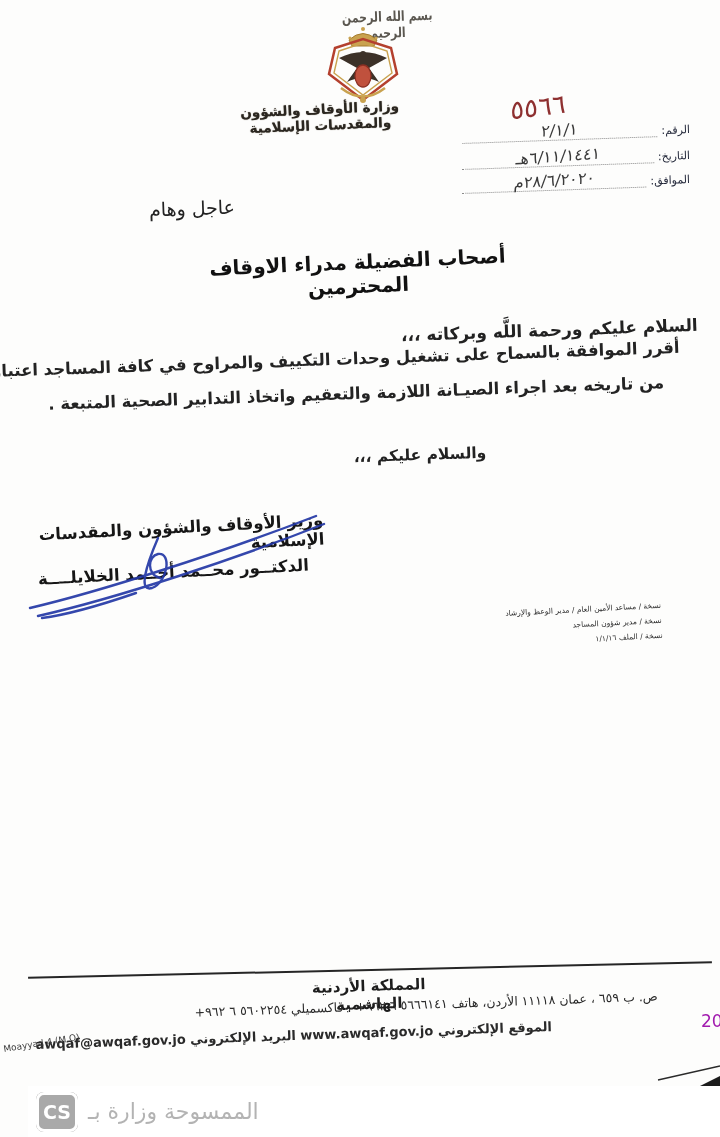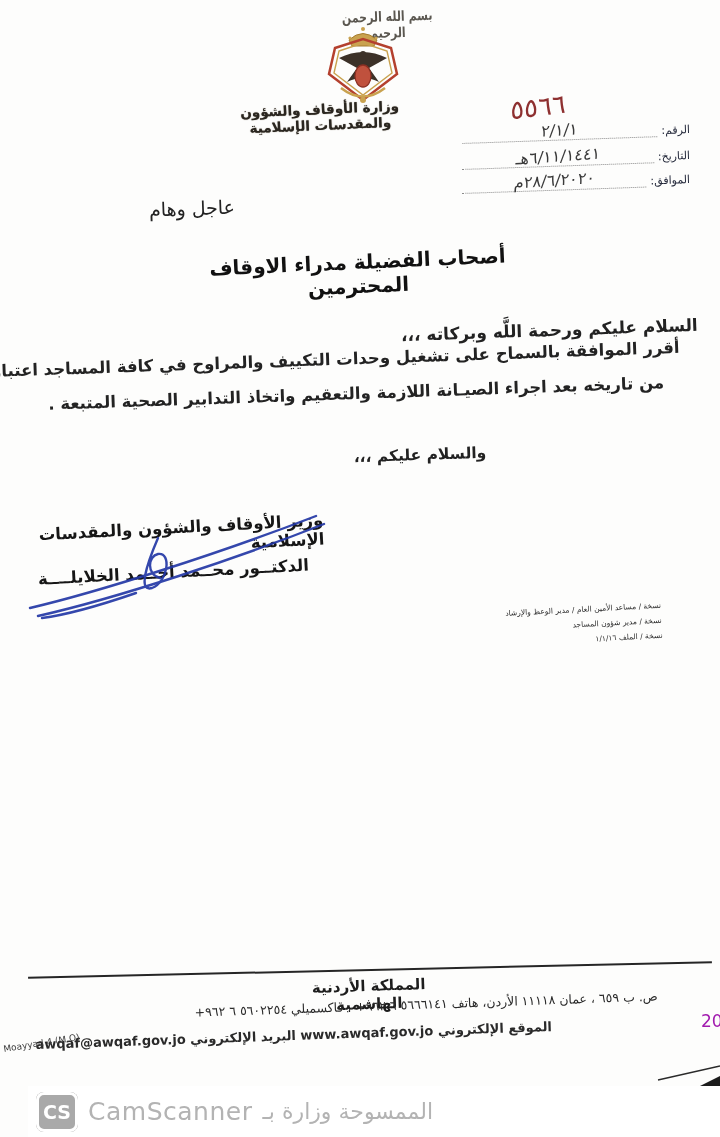--- a/index.html
+++ b/index.html
@@ -136,17 +136,16 @@
   <div class="abs pagemark">20</div>
   <div class="abs opnote">Moayyad 4 (M.O)</div>
 
   <svg class="abs cornershadow" viewBox="0 0 64 40">
     <line x1="2" y1="22" x2="64" y2="8" stroke="#2a2a2a" stroke-width="1.4"></line>
     <polygon points="20,40 64,18 64,40" fill="#1c1c1c"></polygon>
   </svg>
 
   <div class="abs wmbar">
     <div class="csbadge">CS</div>
-    <div class="wmbrand">CamScanner</div>
     <div class="wmar">الممسوحة وزارة بـ</div>
   </div>
 
 </div>
 
 </body></html>

